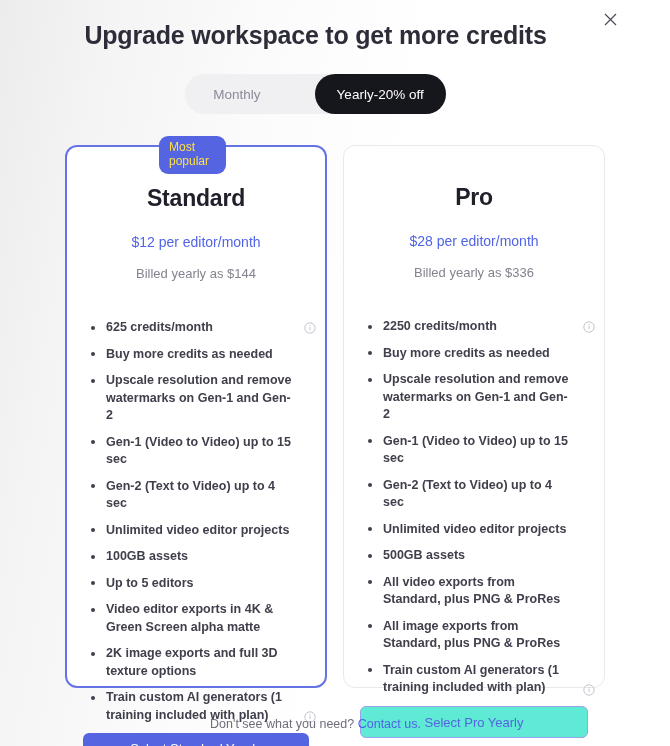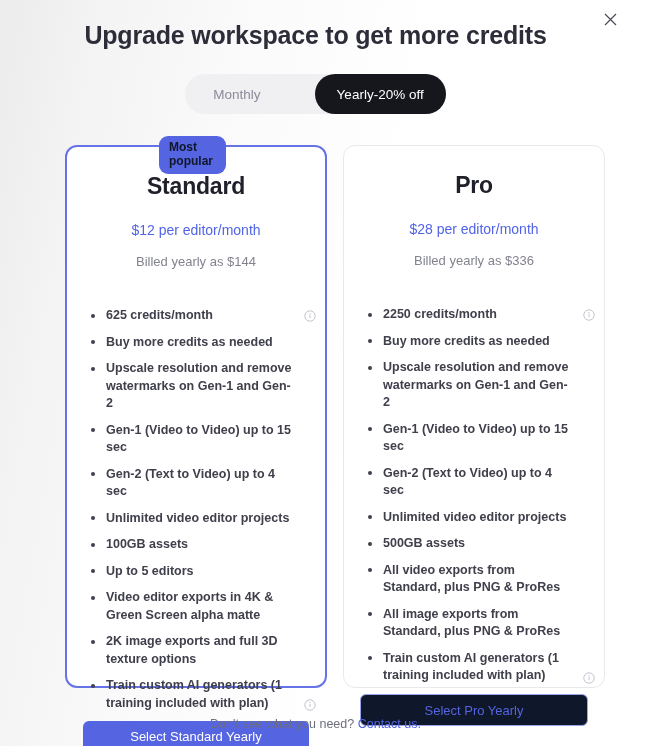--- a/index.html
+++ b/index.html
@@ -116,36 +116,35 @@
   }
   .card.plain {
     border: 1px solid #e9e9ec;
   }
 
   .badge {
     position: absolute;
     top: -11px;
     left: 92px;
     background: #5564e0;
-    color: #0f172a;
+    color: #fde047;
     border-radius: 9px;
     padding: 5px 10px 6px 10px;
     font-size: 12px;
     line-height: 13.5px;
     width: 67px;
     box-sizing: border-box;
-    font-weight: bold;
   }
 
   .plan-name {
     text-align: center;
     font-size: 23px;
     font-weight: bold;
     color: #20202b;
-    margin-top: 26px;
+    margin-top: 38px;
     letter-spacing: -0.2px;
   }
   .plan-price {
     text-align: center;
     font-size: 14px;
     color: #5164e8;
     margin-top: 22px;
   }
   .plan-billing {
     text-align: center;
@@ -212,21 +211,21 @@
     box-sizing: border-box;
     padding: 0;
     font-family: "Liberation Sans", sans-serif;
   }
   .cta.primary {
     background: #5564e0;
     color: #ffffff;
     border: none;
   }
   .cta.secondary {
-    background: #0f172a;
+    background: #5eead4;
     color: #5564e0;
     border: 1px solid #9aa3ec;
   }
 
   
   .footer {
     position: absolute;
     bottom: 15px;
     left: 0;
     width: 100%;

